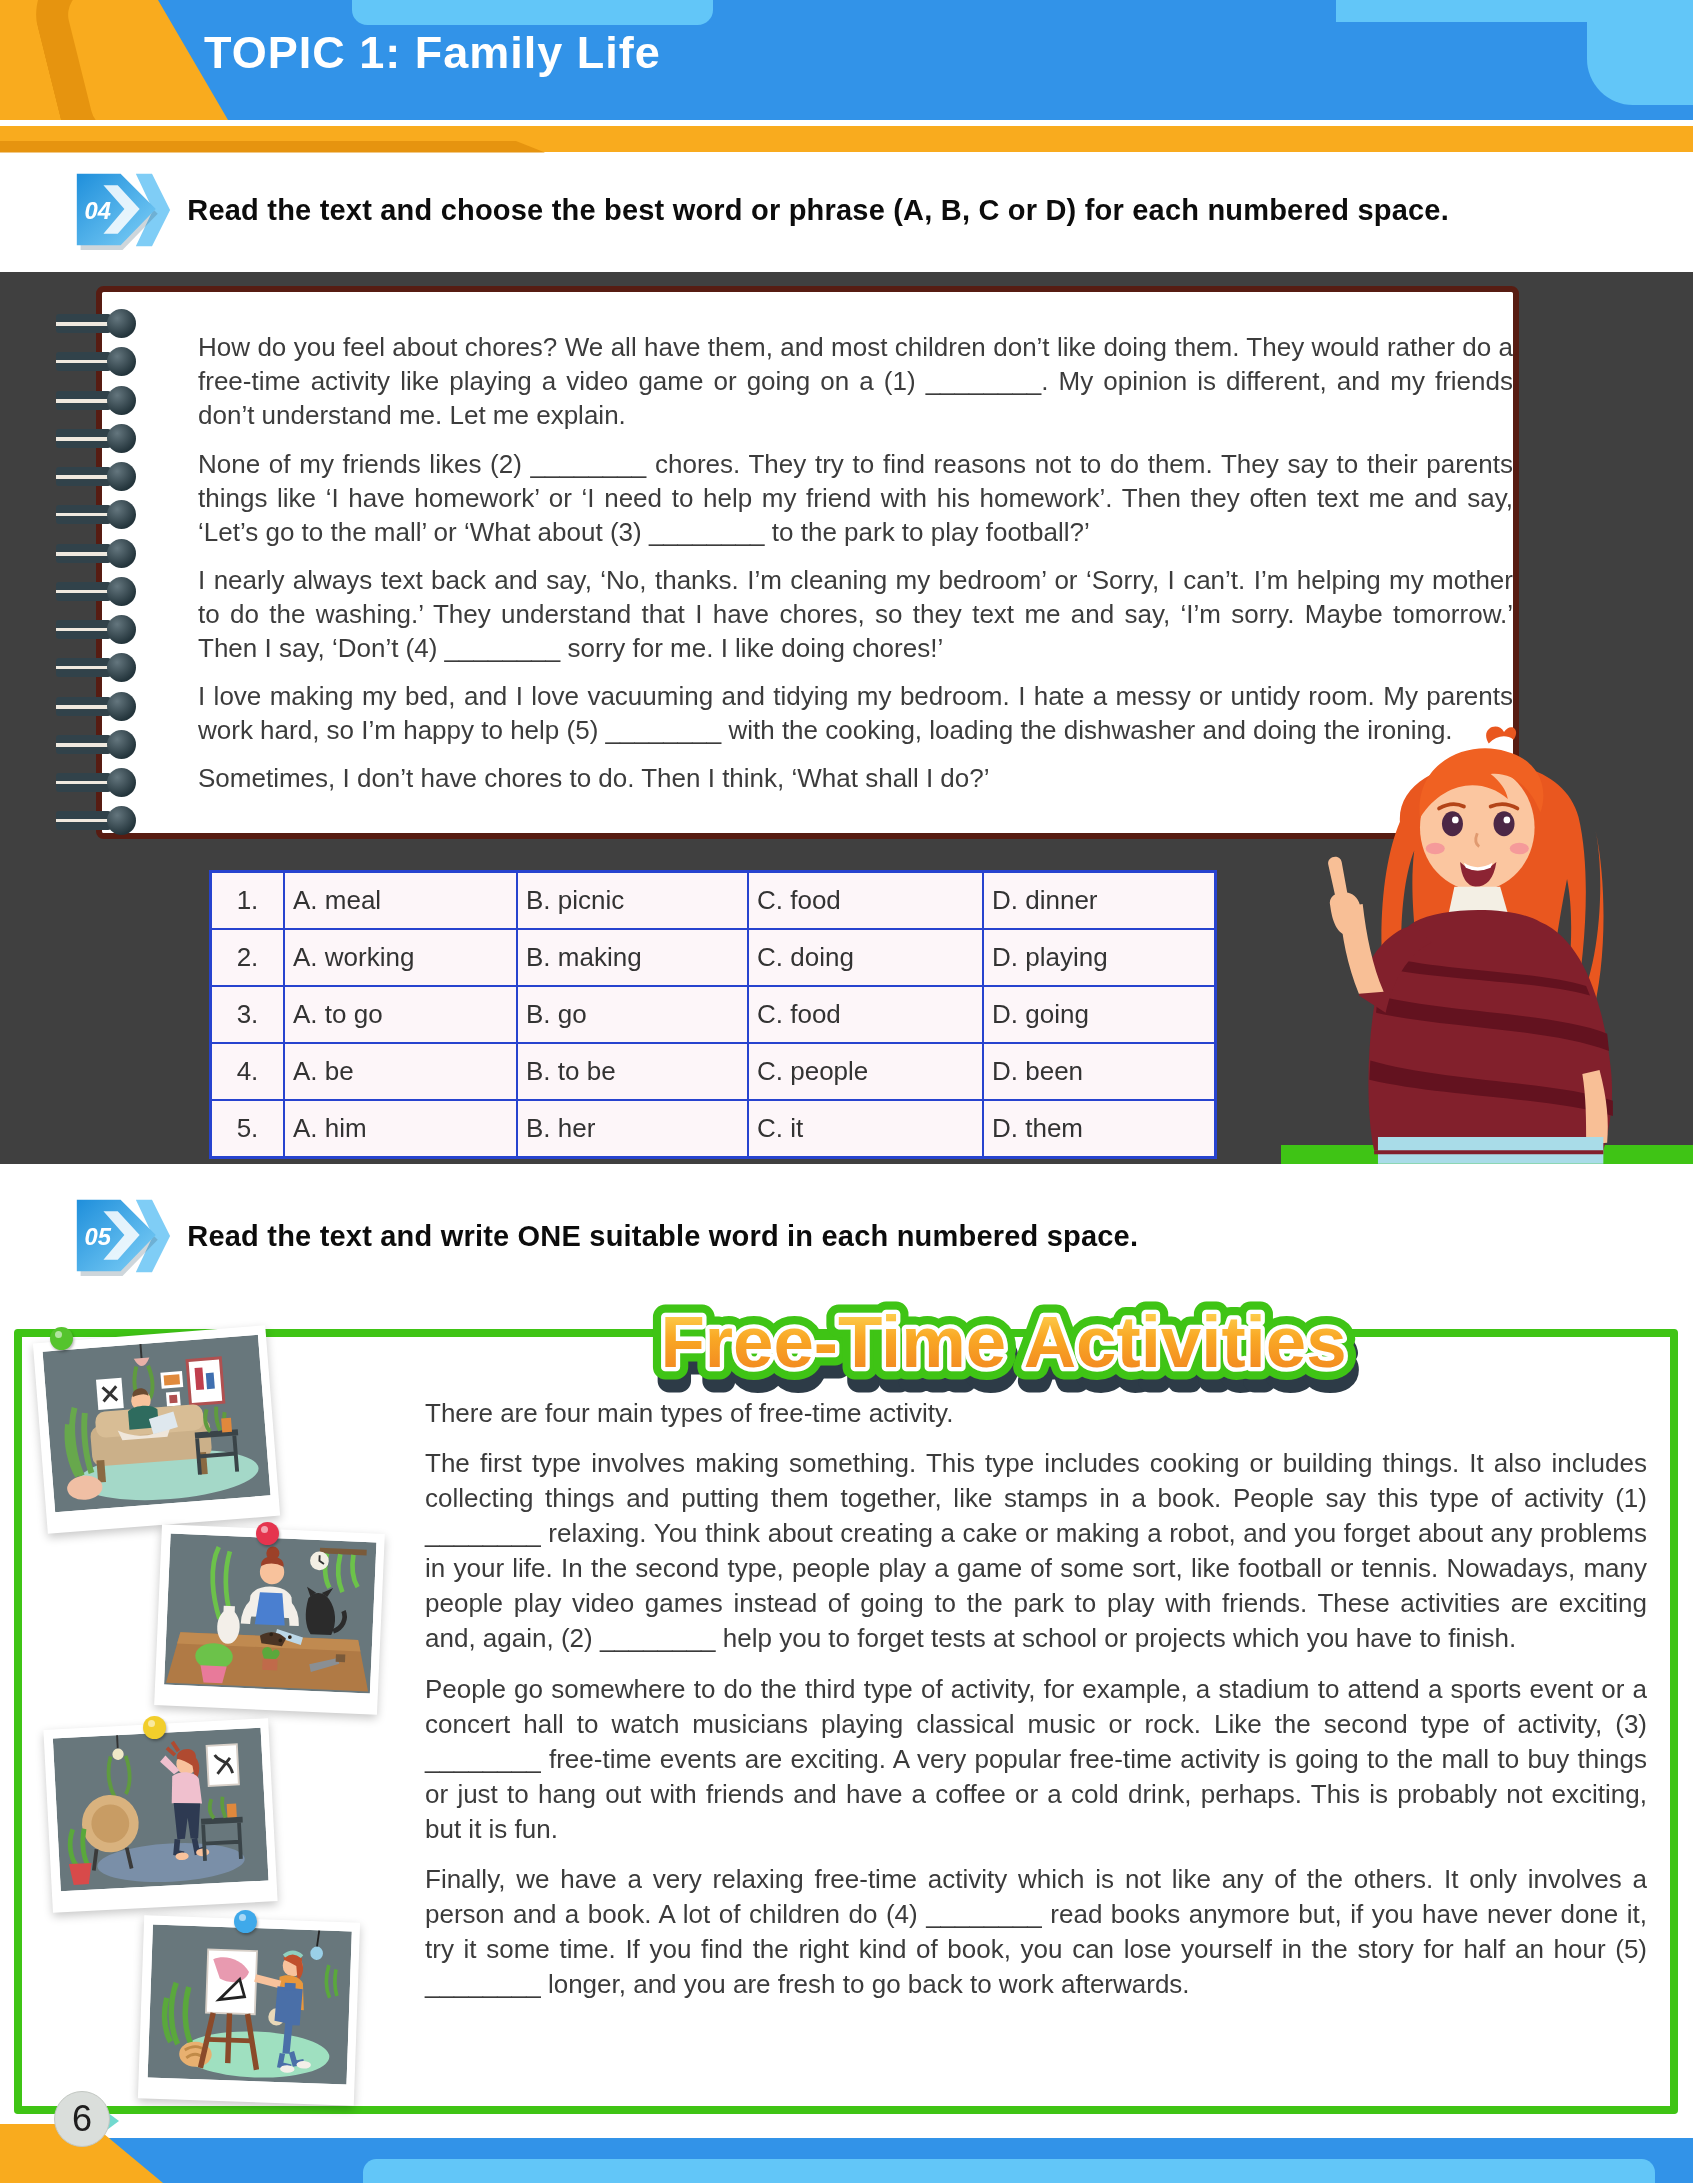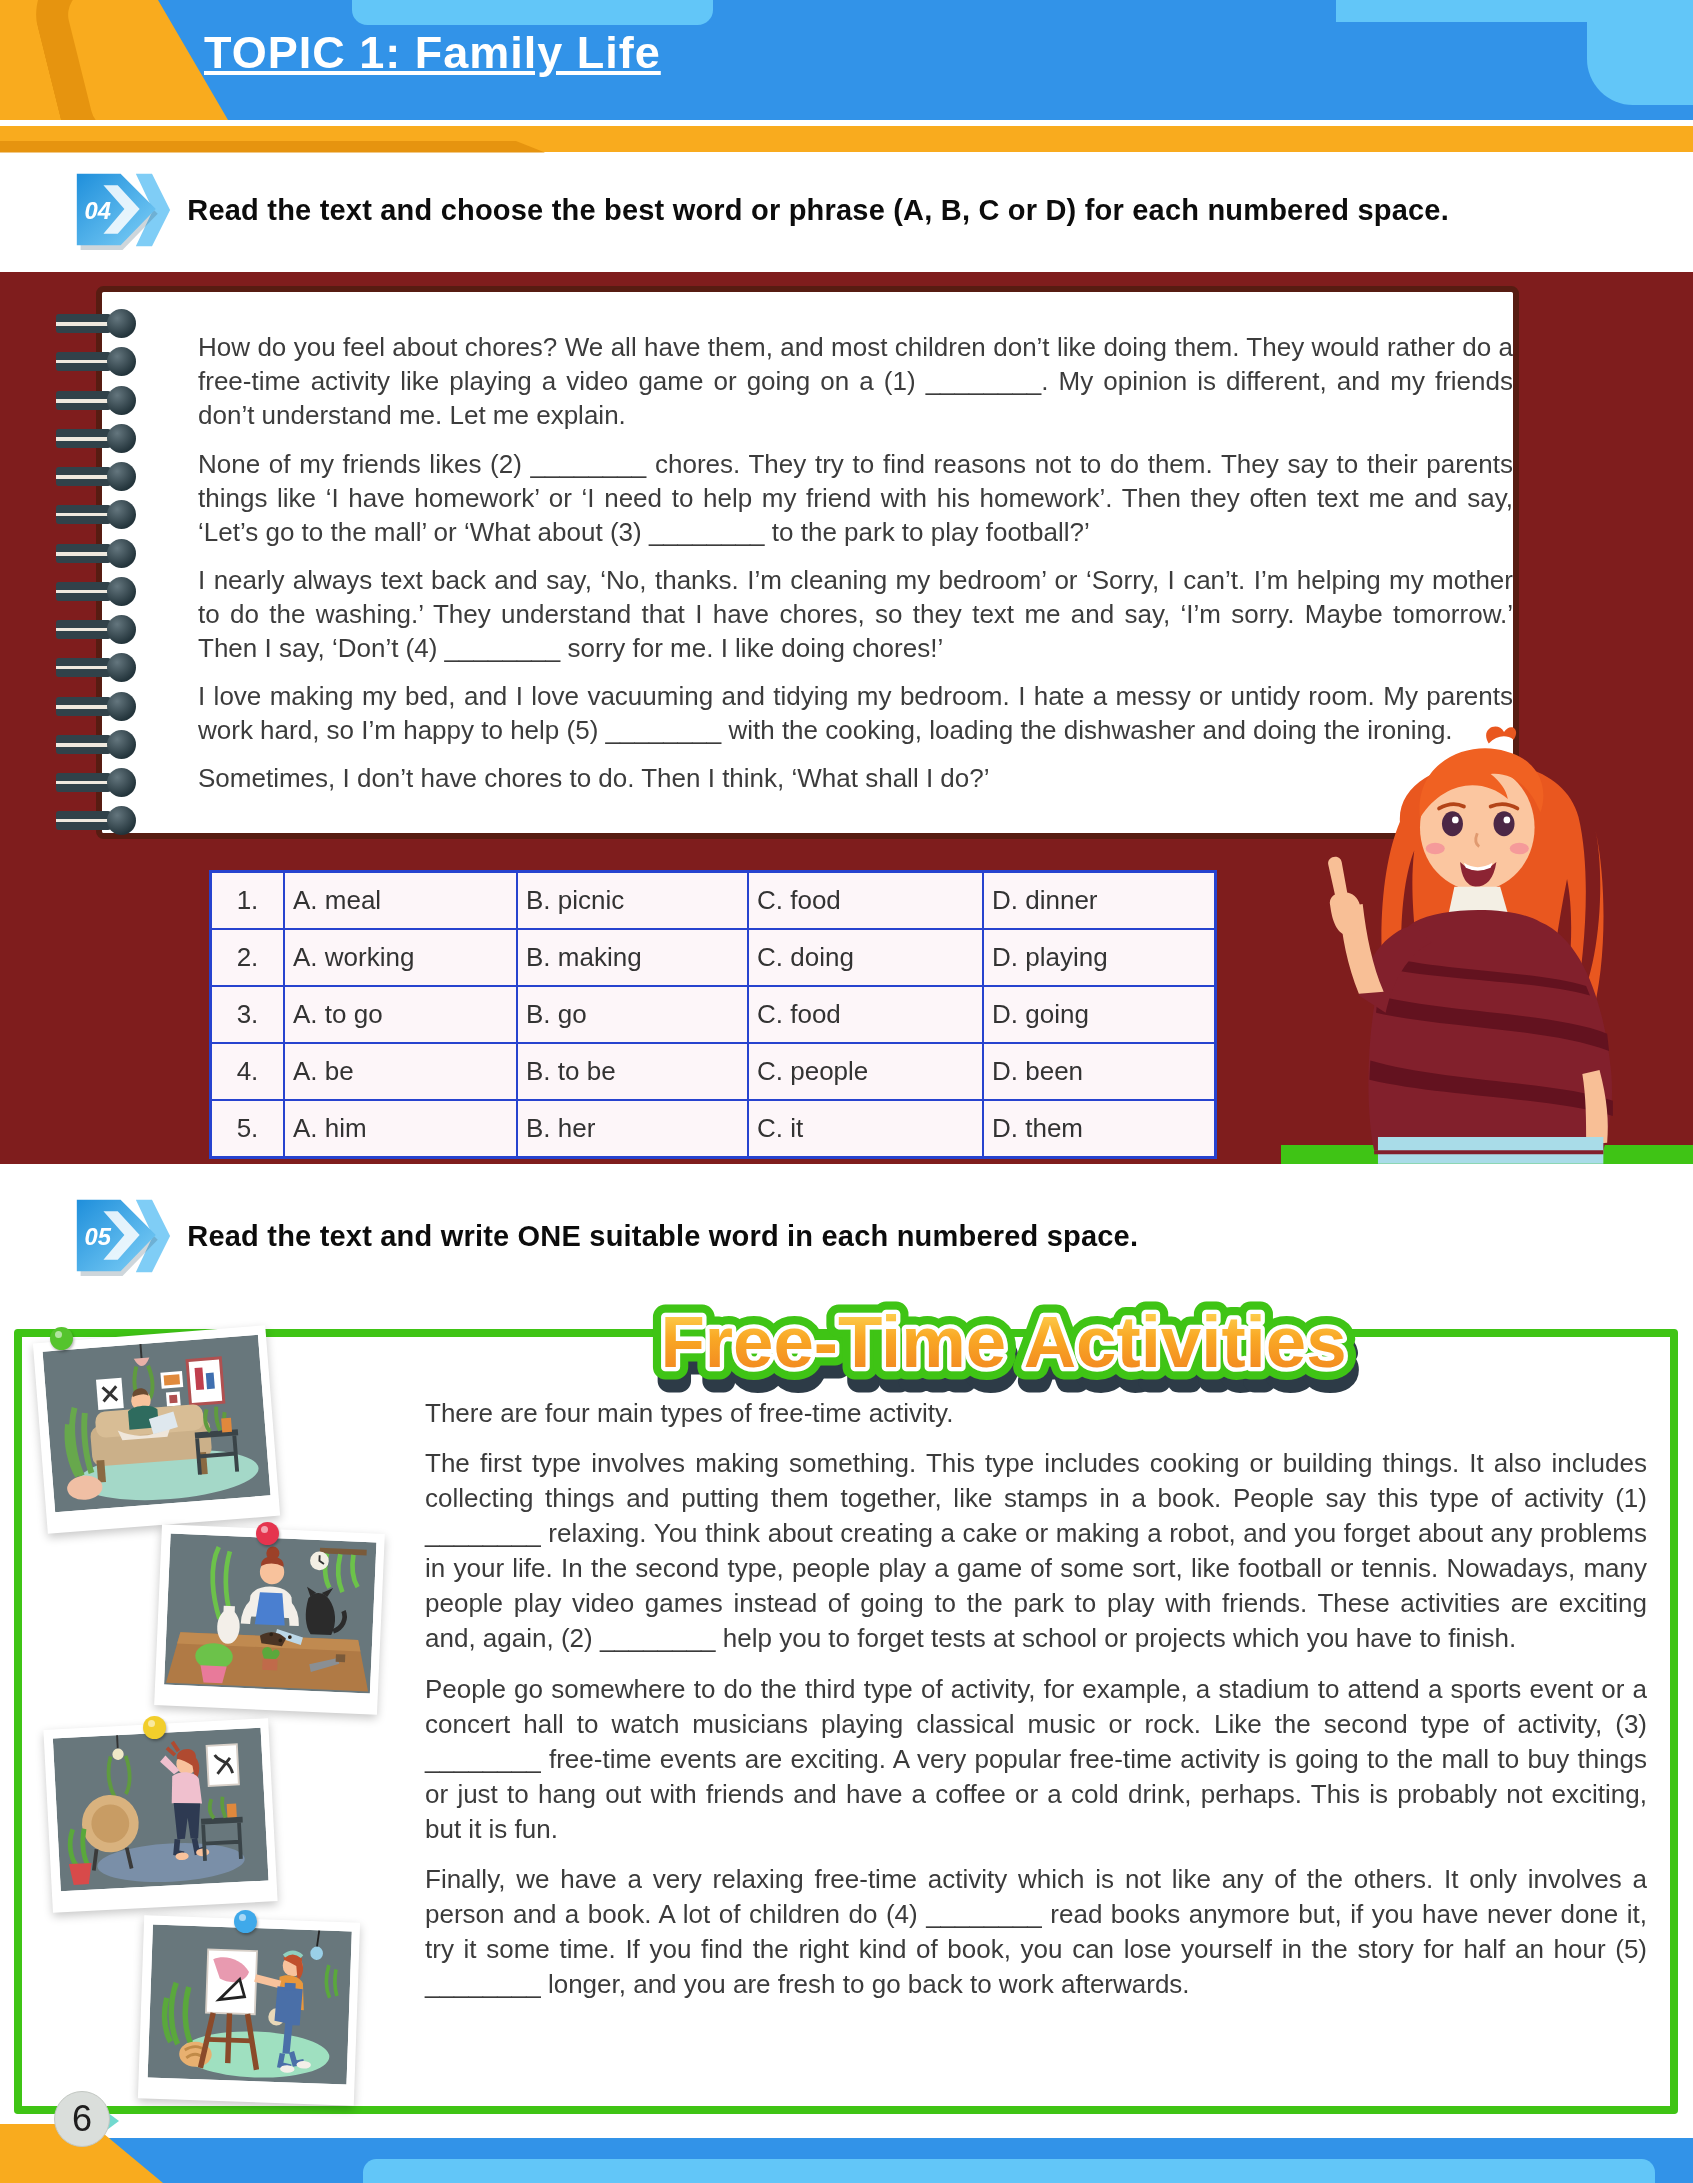--- a/index.html
+++ b/index.html
@@ -8,34 +8,34 @@
 
   
   .hdr{position:absolute;left:0;top:0;width:1694px;height:120px;background:#3293e8;overflow:hidden;}
   .hdr-light-a{position:absolute;left:352px;top:0;width:361px;height:25px;background:#62c6f8;border-radius:0 0 15.3px 15.3px;}
   .hdr-light-b{position:absolute;left:1336px;top:0;width:358px;height:22px;background:#62c6f8;}
   .hdr-light-c{position:absolute;left:1587px;top:0;width:107px;height:105px;background:#62c6f8;border-radius:0 0 0 46px;}
   .hdr-orange{position:absolute;left:0;top:0;width:228px;height:120px;background:#f9ab1e;
               clip-path:polygon(0 0,158px 0,228px 120px,0 120px);}
   .hdr-arc{position:absolute;left:46px;top:-55px;width:143px;height:143px;border:32.5px solid transparent;
            border-left-color:#e6940f;border-top-color:#e6940f;border-radius:57px;transform:rotate(-14deg);}
-  .topic-title{position:absolute;left:204px;top:27px;font-size:45px;font-weight:bold;color:#ffffff;letter-spacing:1px;text-decoration:underline;}
+  .topic-title{position:absolute;left:204px;top:27px;font-size:45px;font-weight:bold;color:#ffffff;letter-spacing:1px;}
   .stripe{position:absolute;left:0;top:126px;width:1694px;height:26px;background:#f9ab1e;}
   .stripe-dark{position:absolute;left:0;top:141px;width:545px;height:11.5px;background:#e6940f;
                clip-path:polygon(0 0,516px 0,545px 11.5px,0 11.5px);}
 
   
   .ex-row{position:absolute;left:73px;display:flex;align-items:center;z-index:5;}
   .ex-row.e04{top:164px;}
   .ex-row.e05{top:1190px;justify-content:space-between;}
   .ex-badge{width:99px;height:92px;flex:0 0 auto;}
   .ex-instruction{margin-left:15.3px;font-size:29px;font-weight:bold;color:#0c0c0c;letter-spacing:0.2px;}
 
   
-  .lime{position:absolute;left:0;top:272px;width:1694px;height:892px;background:#7f1d1d;}
+  .lime{position:absolute;left:0;top:272px;width:1694px;height:892px;background:#404040;}
   .green-bar{position:absolute;left:1281px;top:873px;width:413px;height:19px;background:#3fc415;z-index:1;}
 
   
   .notebook{position:absolute;left:96px;top:14.3px;width:1411px;height:541px;background:#ffffff;
             border:6.7px solid #571c12;border-radius:7.6px;z-index:2;}
   .pin{position:absolute;left:-46px;width:80px;height:29px;}
   .pin .bars{position:absolute;left:0;top:4.8px;width:55px;height:19px;border-radius:2.9px;
              background:linear-gradient(to bottom,#31424a 0 7.6px,#efe9df 7.6px 11.5px,#31424a 11.5px 19px);}
   .pin .knob{position:absolute;right:0;top:0;width:29px;height:29px;border-radius:50%;
              background:radial-gradient(circle at 35% 32%,#64767e,#23343b 72%);}

